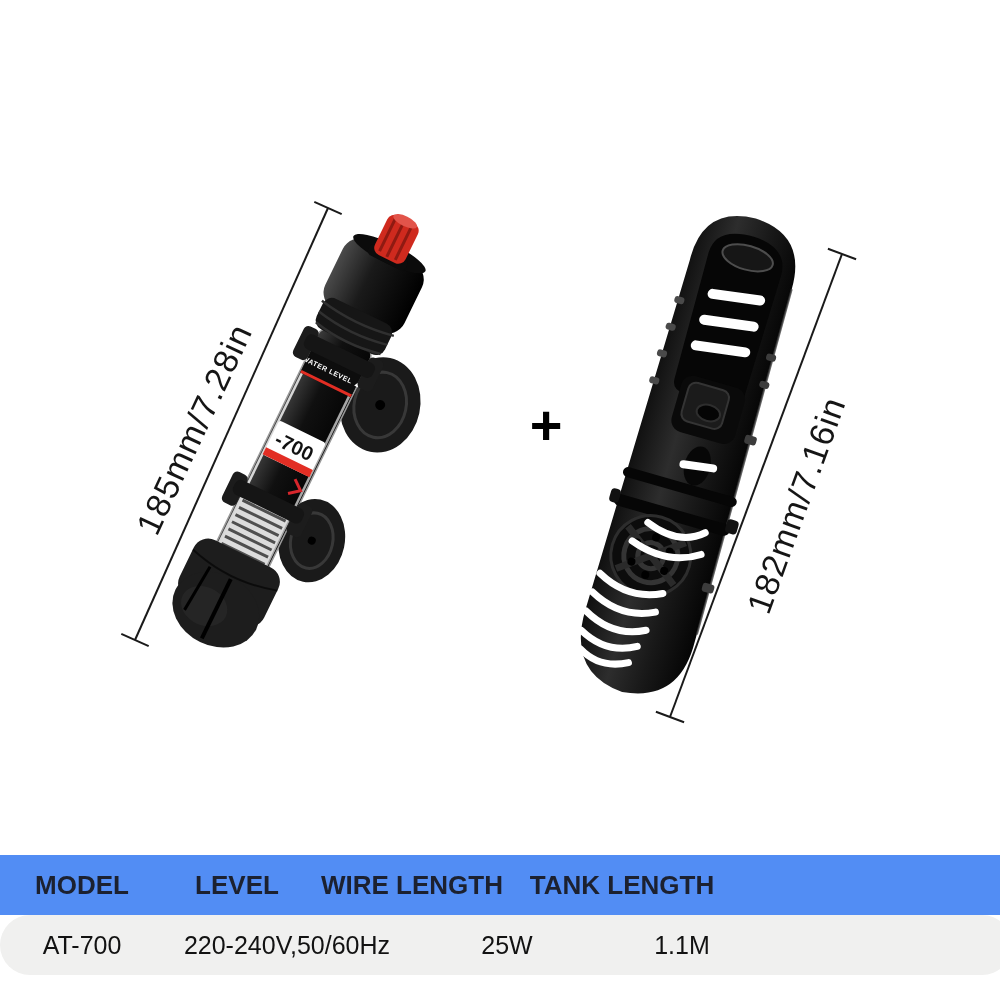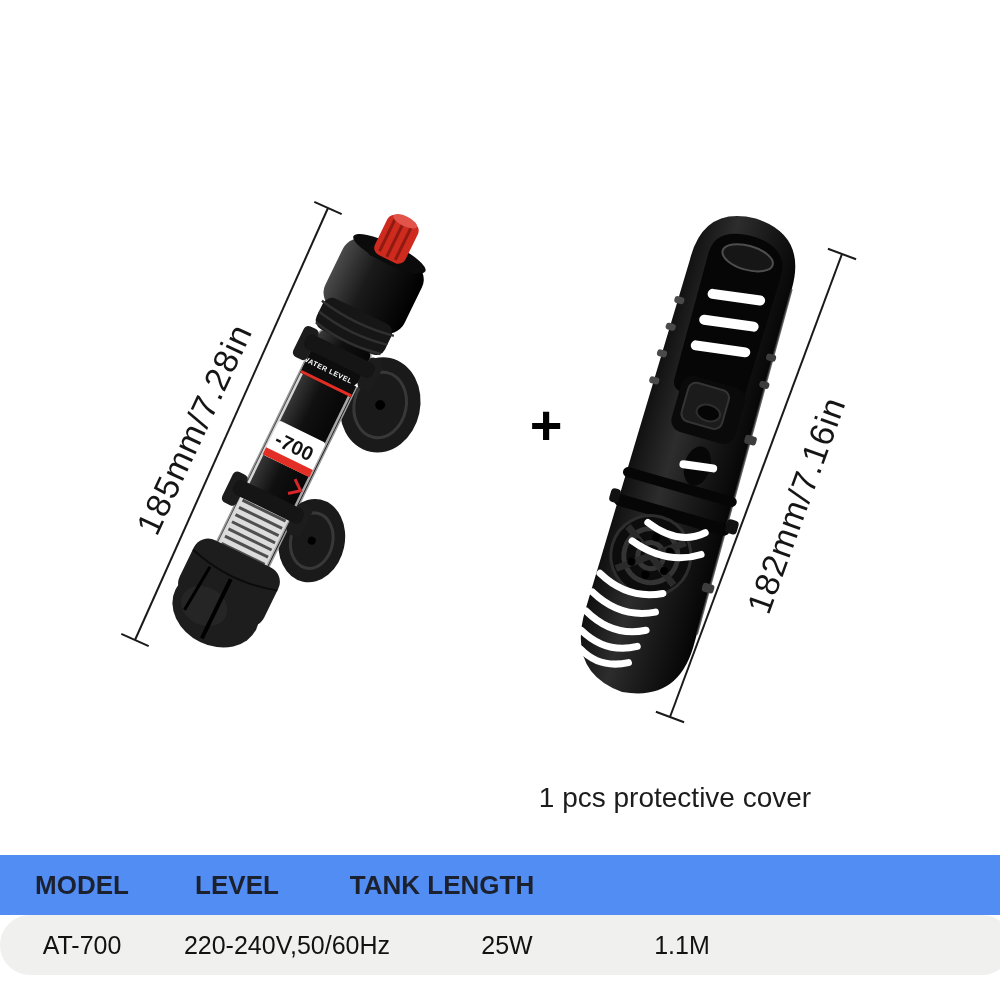--- a/index.html
+++ b/index.html
@@ -232,26 +232,26 @@
       <path d="M 827.9,248.8 L 856.1,259.2"></path>
       <path d="M 655.9,711.8 L 684.1,722.2"></path>
     </g>
   </svg>
 
   <div class="dim-label dim-left">185mm/7.28in</div>
   <div class="dim-label dim-right">182mm/7.16in</div>
 
   <div class="plus">+</div>
 
-  <div class="caption">1 pcs protective cover</div>
 
   <div class="spec-table">
     <div class="spec-row spec-header">
       <div class="cell c0">MODEL</div>
       <div class="cell c2">LEVEL</div>
+      <div class="cell c3">WIRE LENGTH</div>
       <div class="cell c4">TANK LENGTH</div>
     </div>
     <div class="spec-row spec-values">
       <div class="cell c0">AT-700</div>
       <div class="cell c1">220-240V,50/60Hz</div>
       <div class="cell c2">25W</div>
       <div class="cell c3">1.1M</div>
     </div>
   </div>
 

